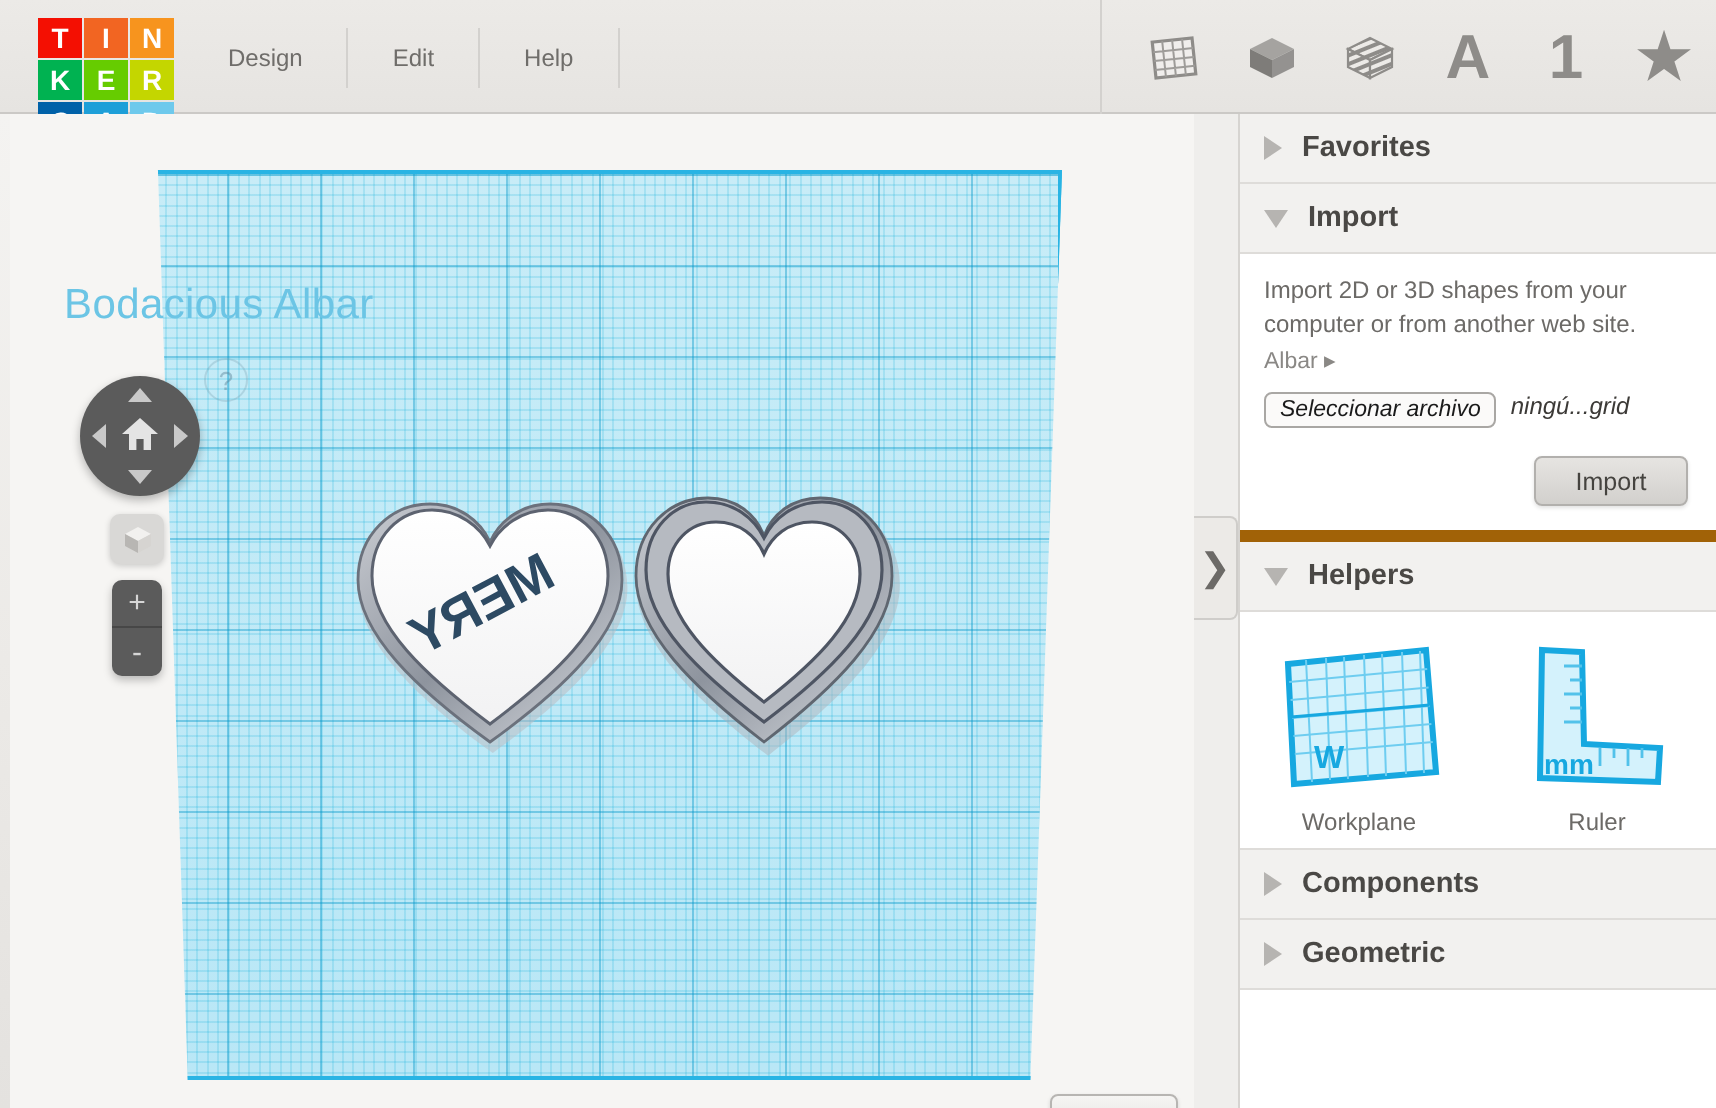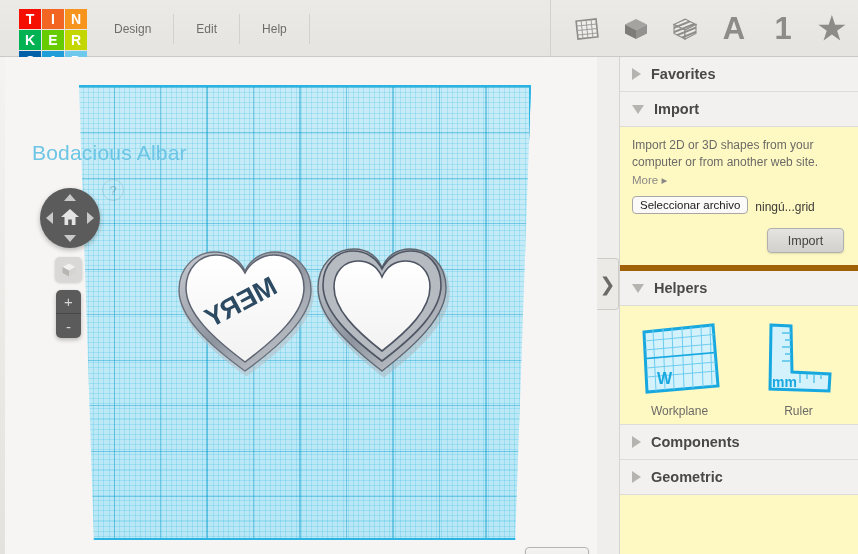--- a/index.html
+++ b/index.html
@@ -130,21 +130,21 @@
     position: absolute; left: 597px; top: 258px; width: 22px; height: 52px;
     background: #eceae7; border: 1px solid #cfcdca; border-left: none;
     border-radius: 0 4px 4px 0;
     display: flex; align-items: center; justify-content: center;
     font-size: 19px; color: #6c6a67;
   }
 
   
   #panel {
     position: absolute; left: 619px; top: 57px; width: 239px; height: 497px;
-    background: #fef9c3; border-left: 1px solid #d6d4d1;
+    background: #ffffff; border-left: 1px solid #d6d4d1;
     overflow: hidden;
   }
   .sect-head {
     height: 35px; display: flex; align-items: center; gap: 10px;
     padding-left: 12px; border-bottom: 1px solid #dedcd9;
     background: #f2f1ef;
   }
   .sect-head .tri { width: 0; height: 0; }
   .tri.closed { border-top: 6px solid transparent; border-bottom: 6px solid transparent; border-left: 9px solid #b6b4b1; }
   .tri.open   { border-left: 6px solid transparent; border-right: 6px solid transparent; border-top: 9px solid #b6b4b1; }
@@ -156,21 +156,21 @@
 
   #filetoggle {
     margin: 12px auto 0; width: 97px; height: 24px;
     border: 1px solid #acaaa7; border-radius: 4px; display: flex; overflow: hidden;
     box-shadow: 0 1px 2px rgba(0,0,0,.12);
   }
   #filetoggle div { flex: 1; font-size: 12px; display: flex; align-items: center; justify-content: center; color: #4a4845; }
   #filetoggle .on  { background: linear-gradient(to bottom,#d3d1ce,#c6c4c1); }
   #filetoggle .off { background: linear-gradient(to bottom,#f8f7f5,#eceae7); border-left: 1px solid #bdbbb8; }
 
-  #filerow { margin-top: 9px; display: flex; align-items: flex-end; gap: 7px; }
+  #filerow { margin-top: 9px; display: flex; align-items: flex-start; gap: 7px; font-style: italic; }
   #filebtn {
     font-size: 11.5px; color: #1a1a1a; padding: 2px 7px;
     border: 1px solid #a9a7a4; border-radius: 4px; background: #fbfaf9;
   }
   #filename { font-size: 12px; color: #3c3a37; }
 
   #importbtn {
     margin: 14px 0 0 auto; width: 77px; height: 25px;
     font-size: 12.5px; color: #45433f;
     background: linear-gradient(to bottom,#e6e4e1,#d2d0cd);
@@ -322,21 +322,21 @@
     <span class="sect-title">Favorites</span>
   </div>
 
   <div class="sect-head">
     <div class="tri open"></div>
     <span class="sect-title">Import</span>
   </div>
 
   <div class="sect-body">
     <div class="desc">Import 2D or 3D shapes from your computer or from another web site.</div>
-    <div class="more">More ▸</div>
+    <div class="more">Albar ▸</div>
 
 
     <div id="filerow">
       <div id="filebtn">Seleccionar archivo</div>
       <span id="filename">ningú...grid</span>
     </div>
 
     <div id="importbtn">Import</div>
   </div>
 

